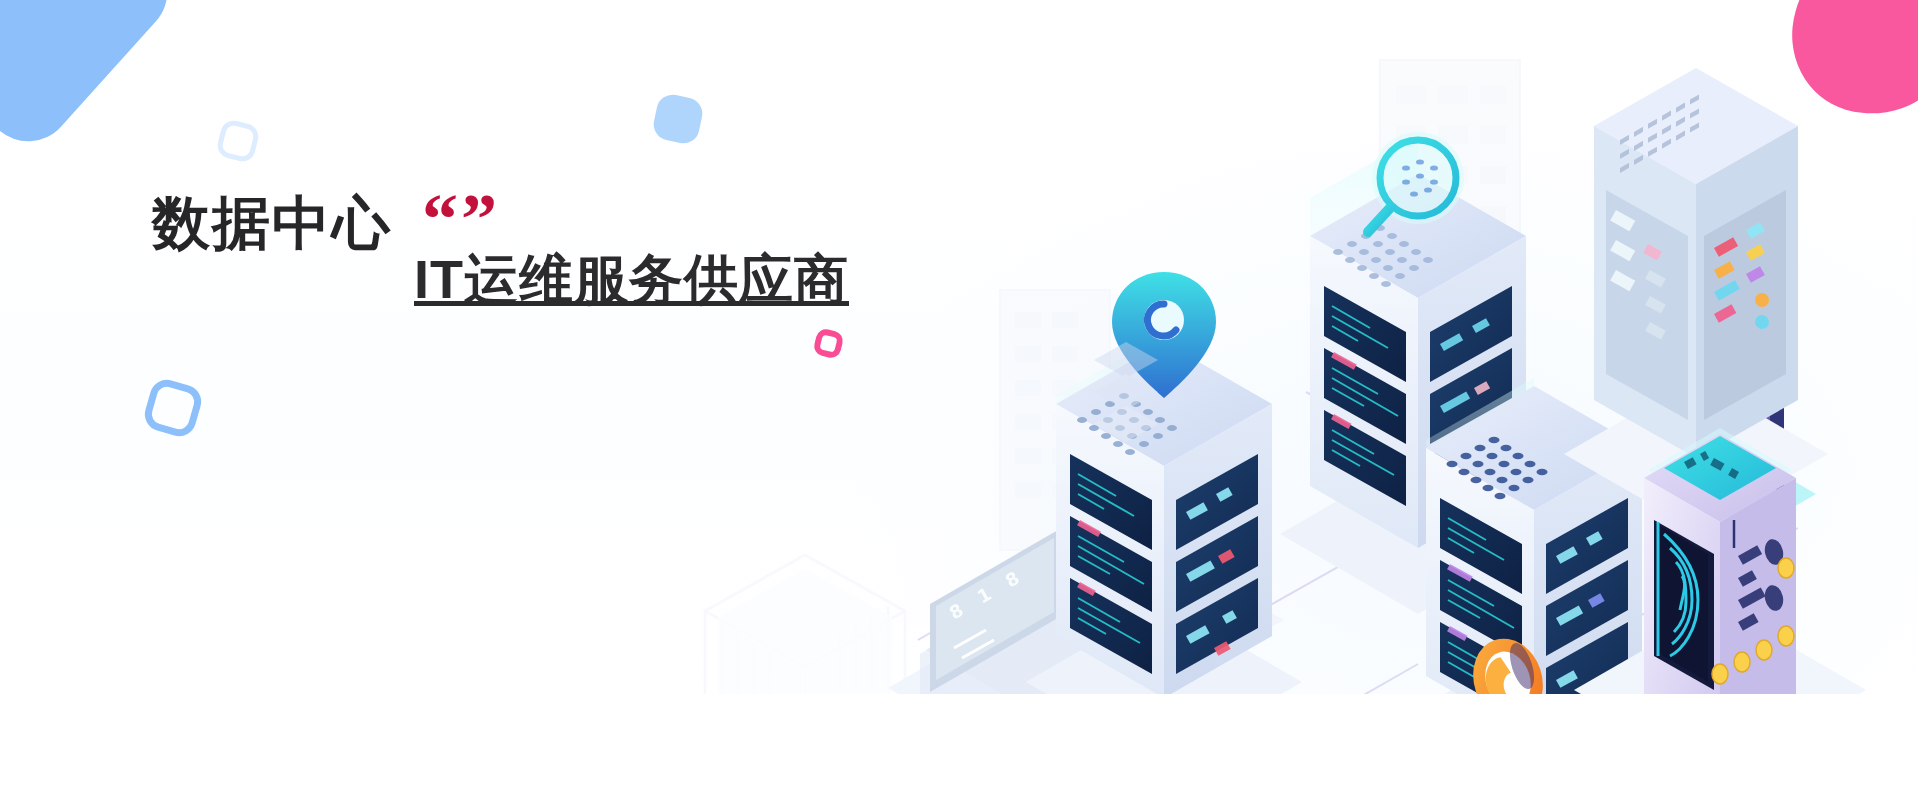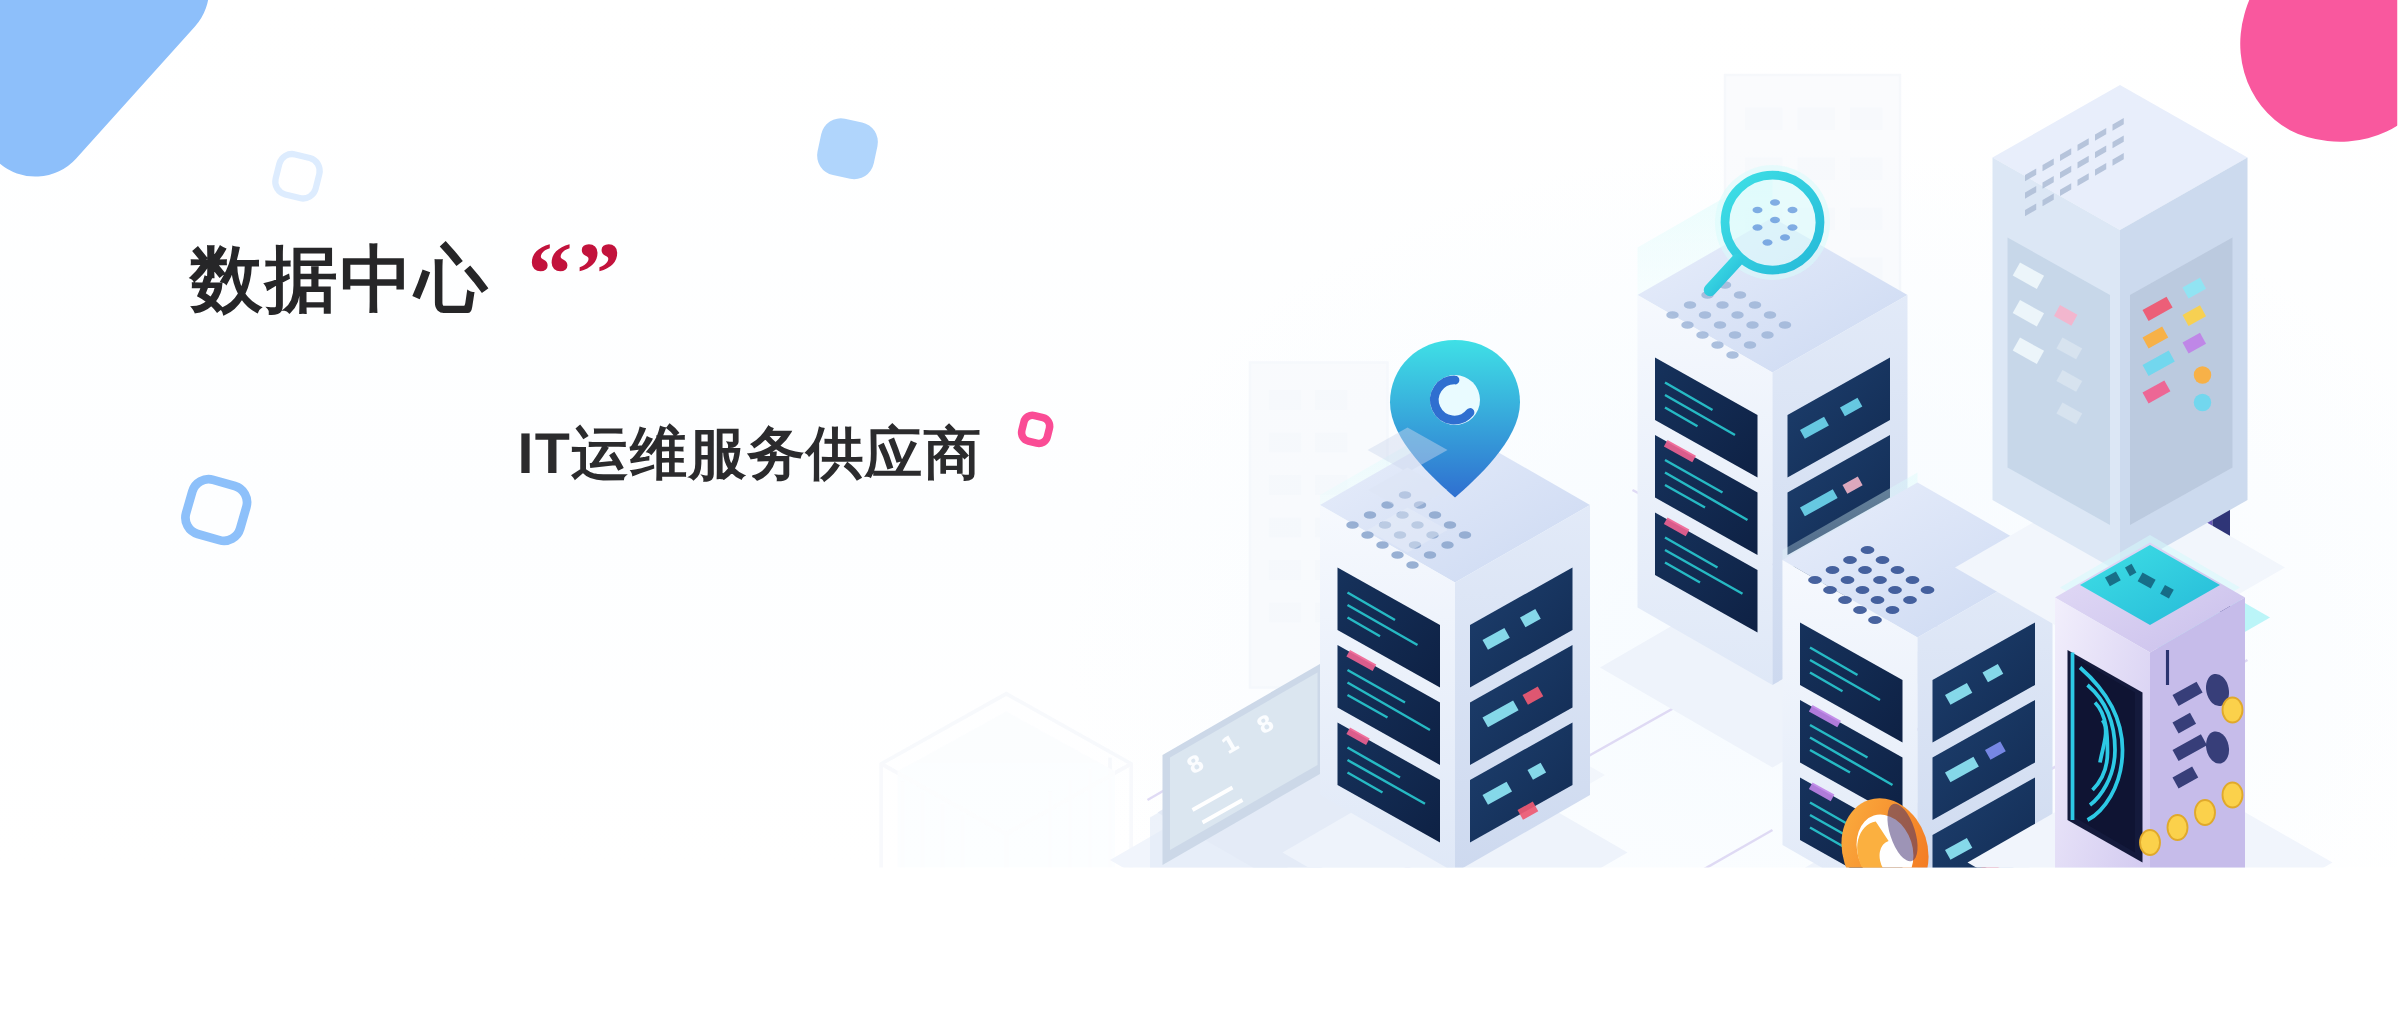--- a/index.html
+++ b/index.html
@@ -100,25 +100,25 @@
     font-size:72px;font-weight:700;line-height:.82;
     color:#c2123c;
   }
   .quote.open{margin-right:1px;}
   .quote.close{margin-left:2px;}
   .t-red{
     font-size:62px;font-weight:700;color:#c2123c;
     letter-spacing:2px;line-height:1;
   }
   .line2{
-    margin-top:86px;
     margin-left:262px;
-    font-size:46px;font-weight:700;color:#2b2b2d;
+    font-size:54px;font-weight:700;color:#2b2b2d;
     letter-spacing:1px;white-space:nowrap;
     line-height:1;
+    text-decoration:underline;
   }
 
   
   #illustration{
     position:absolute;right:0;top:0;
     width:1060px;height:810px;
     pointer-events:none;
   }
   #illustration svg{display:block;}
 </style>

